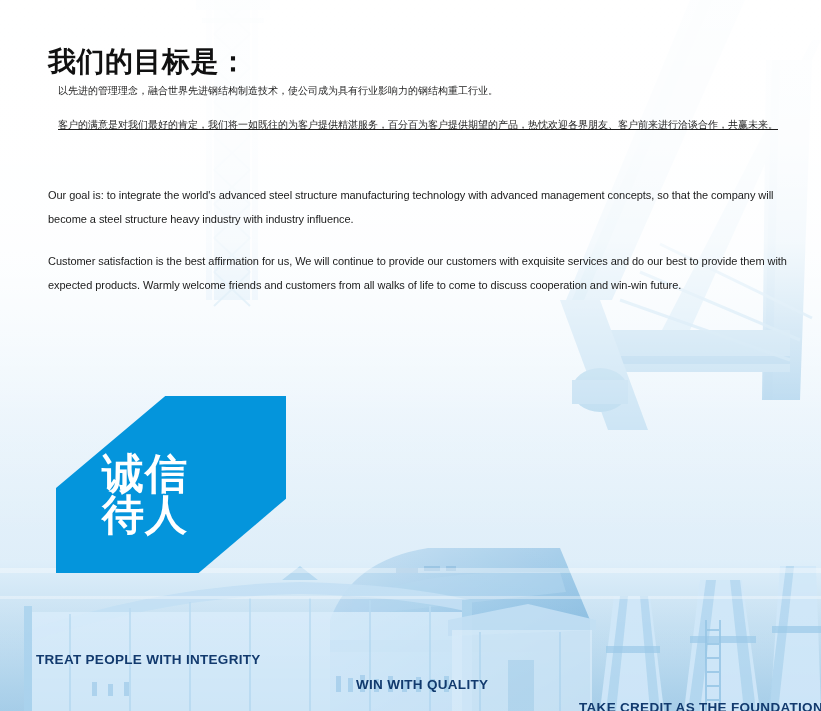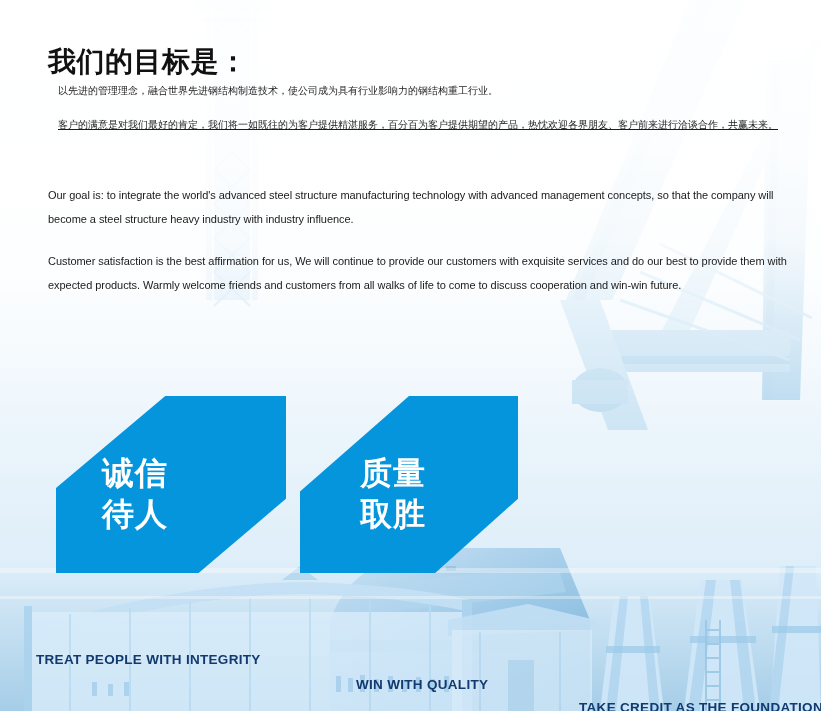--- a/index.html
+++ b/index.html
@@ -108,21 +108,21 @@
     pointer-events: auto;
   }
   .banner-shape {
     position: absolute;
     inset: 0;
     background: #0495dc;
   }
   .banner-label {
     position: absolute;
     color: #ffffff;
-    font-size: 32px;
+    font-size: 42px;
     font-weight: bold;
     line-height: 41px;
     letter-spacing: 1px;
     white-space: pre-line;
     text-align: center;
   }
 
   
   #banner-1 { left: 56px; top: 396px; width: 230px; height: 177px; }
   #banner-1 .banner-shape {
@@ -351,25 +351,20 @@
   </div>
 
   <div id="banners">
 
     <div id="banner-1" class="banner">
       <div class="banner-shape"></div>
       <div class="banner-label">诚信
 待人</div>
     </div>
 
-    <div id="banner-2" class="banner">
-      <div class="banner-shape"></div>
-      <div class="banner-label">质量
-取胜</div>
-    </div>
 
   </div>
 
   <div id="caption-1" class="caption">TREAT PEOPLE WITH INTEGRITY</div>
 
   <div id="caption-2" class="caption">WIN WITH QUALITY</div>
 
   <div id="caption-3" class="caption">TAKE CREDIT AS THE FOUNDATION</div>
 
 </div>

